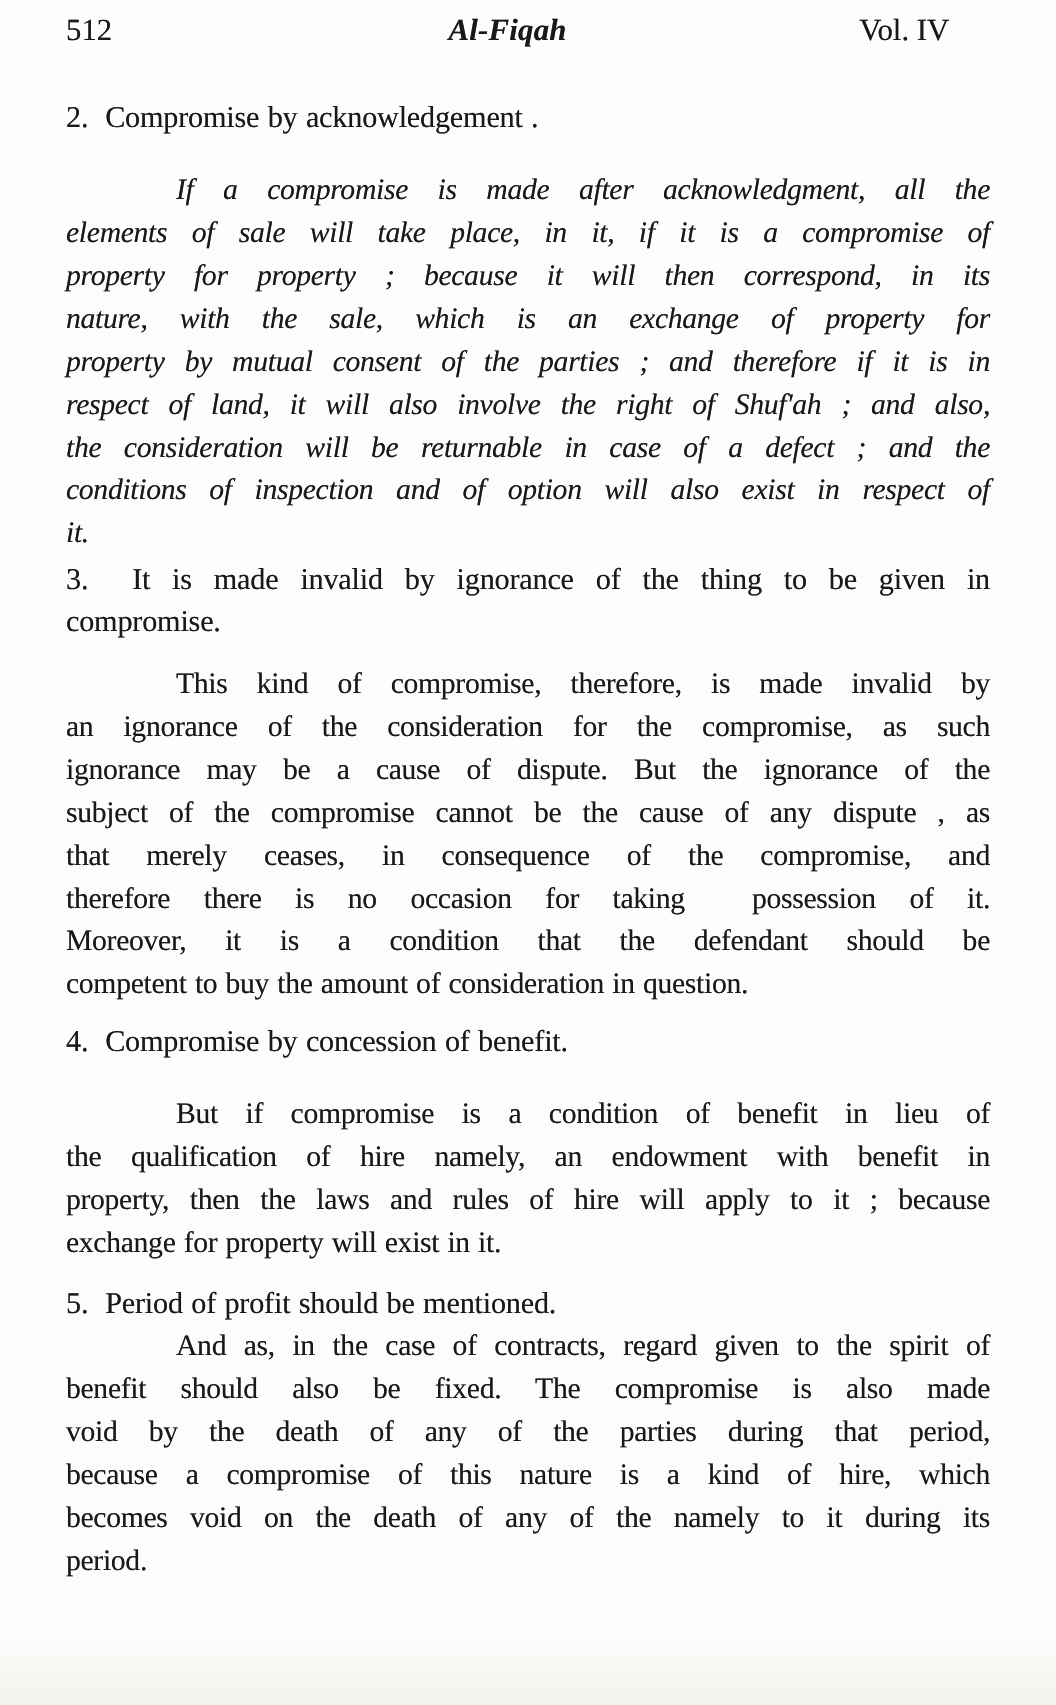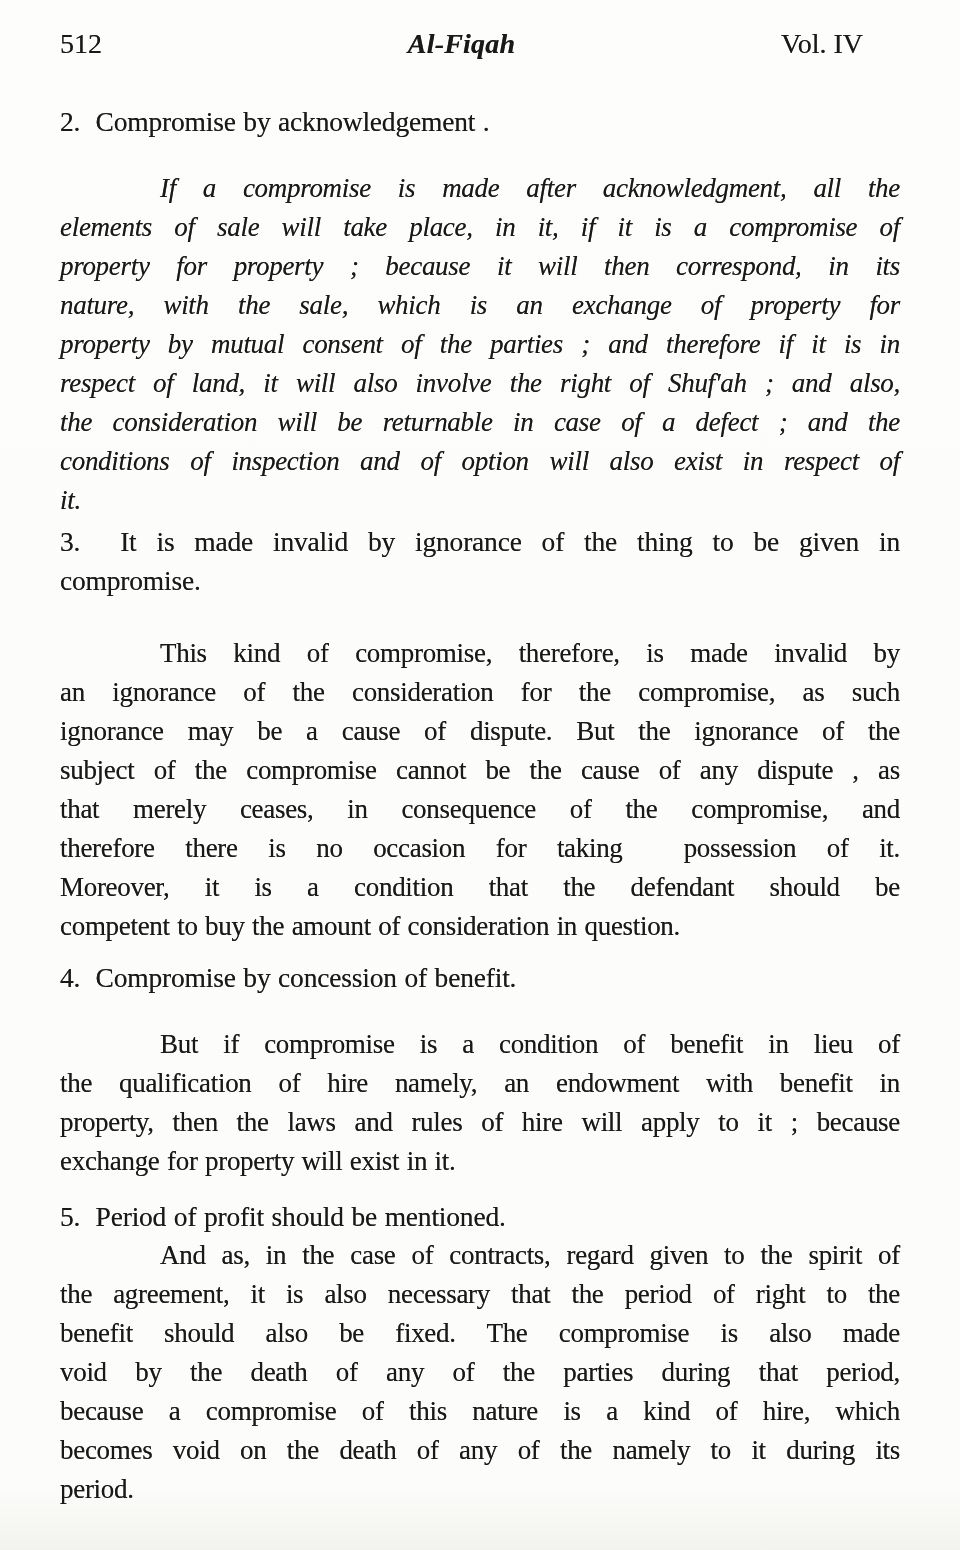--- a/index.html
+++ b/index.html
@@ -12,21 +12,21 @@
     height: 1550px;
     overflow: hidden;
     font-family: "Liberation Serif", "DejaVu Serif", serif;
     color: #191919;
     background: linear-gradient(180deg, #fdfdfc 0%, #fcfcfa 96%, #f2f2ef 100%);
   }
   .page {
     box-sizing: border-box;
     width: 960px;
     height: 1550px;
-    padding: 28px 60px 0 60px;
+    padding: 12px 60px 0 60px;
     text-shadow: 0 0 0.6px rgba(25,25,25,0.65);
   }
   
   .running-header {
     display: grid;
     grid-template-columns: 1fr auto 1fr;
     align-items: baseline;
     font-size: 28px;
     line-height: 32px;
     padding-right: 37px; 
@@ -48,21 +48,21 @@
   #page-content .line.indent { text-indent: 100px; }
   #page-content .heading .line {
     font-weight: normal;
     font-size: 27.5px;
     letter-spacing: -0.2px;
   }
   
   #page-content > .block:nth-child(1) { margin-top: 42px; }  
   #page-content > .block:nth-child(2) { margin-top: 28px; font-style: italic; }  
   #page-content > .block:nth-child(3) { margin-top: 2px;  }  
-  #page-content > .block:nth-child(4) { margin-top: 34px; }  
+  #page-content > .block:nth-child(4) { margin-top: 18px; }  
   #page-content > .block:nth-child(5) { margin-top: 12px; }  
   #page-content > .block:nth-child(6) { margin-top: 28px; }  
   #page-content > .block:nth-child(7) { margin-top: 16px; }  
   #page-content > .block:nth-child(8) { }  
 </style>
 </head>
 <body>
 
 <div class="page">
 
@@ -108,21 +108,20 @@
         <div class="line indent">But if compromise is a condition of benefit in lieu of</div>
         <div class="line">the qualification of hire namely, an endowment with benefit in</div>
         <div class="line">property, then the laws and rules of hire will apply to it ; because</div>
         <div class="line last">exchange for property will exist in it.</div>
       </div>
       <div class="block heading">
         <div class="line last">5.&nbsp; Period of profit should be mentioned.</div>
       </div>
       <div class="block paragraph">
         <div class="line indent">And as, in the case of contracts, regard given to the spirit of</div>
-        <div class="line">the agreement, it is also necessary that the period of right to the</div>
         <div class="line">benefit should also be fixed. The compromise is also made</div>
         <div class="line">void by the death of any of the parties during that period,</div>
         <div class="line">because a compromise of this nature is a kind of hire, which</div>
         <div class="line">becomes void on the death of any of the namely to it during its</div>
         <div class="line last">period.</div>
       </div>
     </div>
 
 </div>
 

